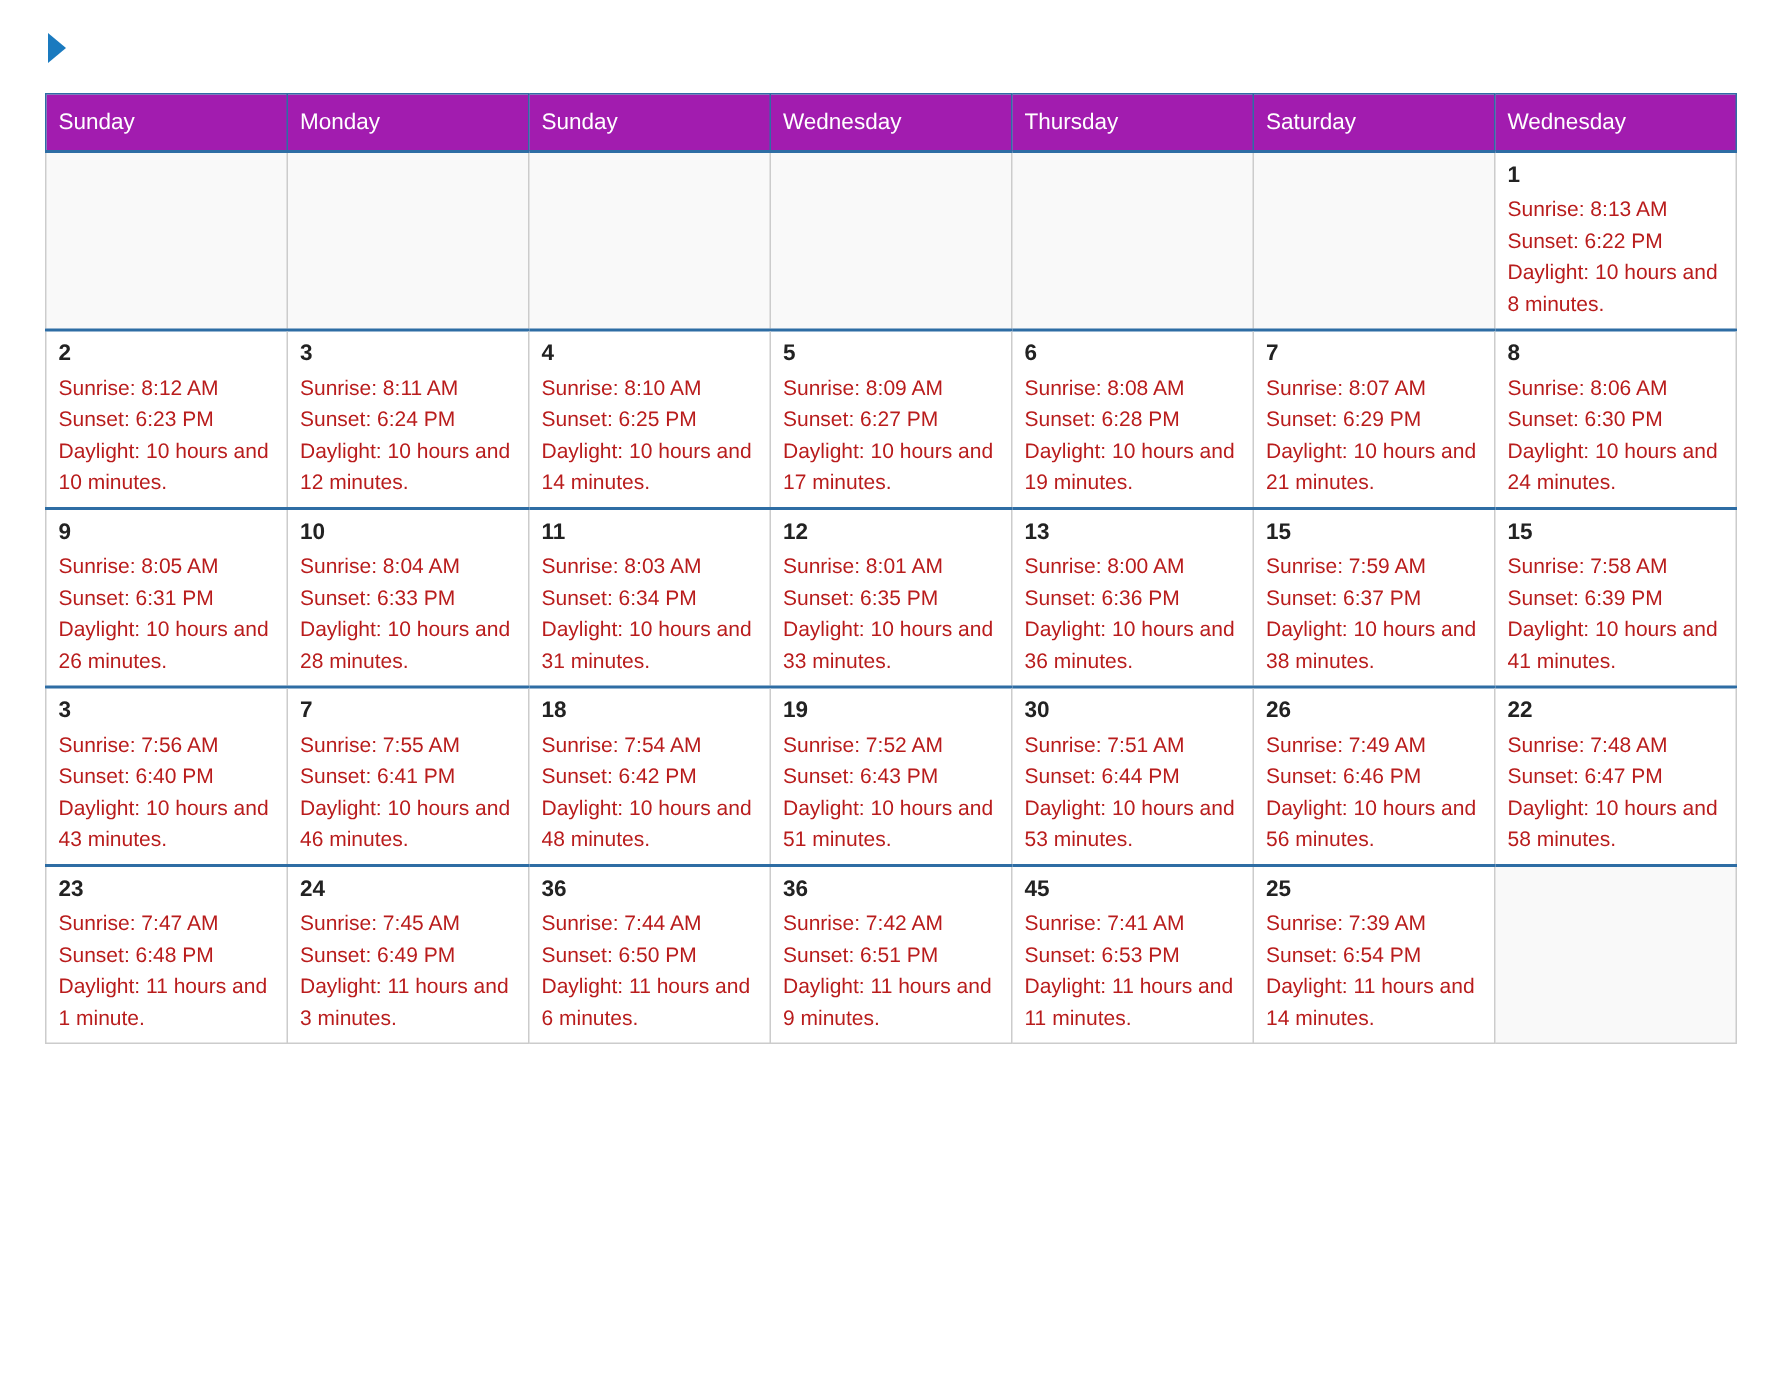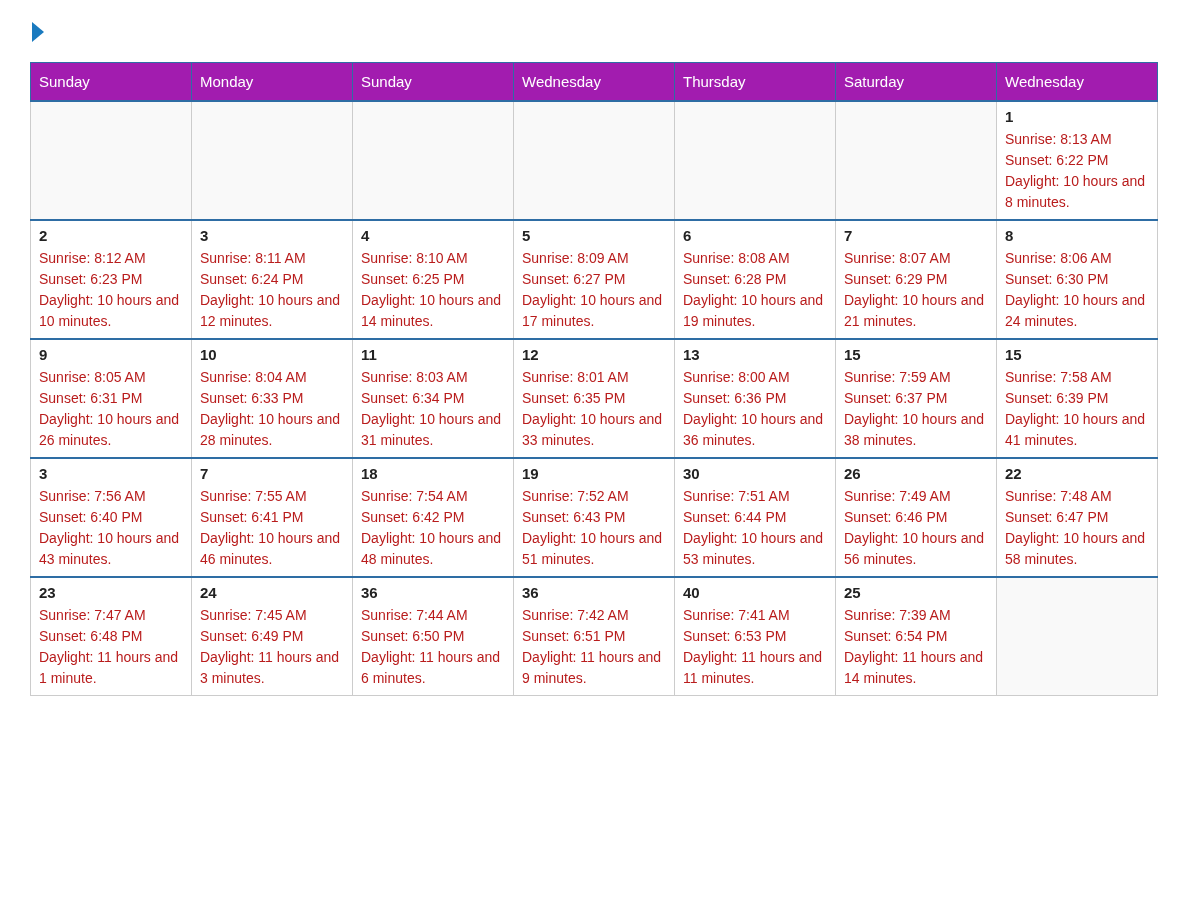--- a/index.html
+++ b/index.html
@@ -243,21 +243,21 @@
         </td>
         <td>
           <span class="day-num">36</span>
           <div class="day-info">Sunrise: 7:44 AM<br>Sunset: 6:50 PM<br>Daylight: 11 hours and 6 minutes.</div>
         </td>
         <td>
           <span class="day-num">36</span>
           <div class="day-info">Sunrise: 7:42 AM<br>Sunset: 6:51 PM<br>Daylight: 11 hours and 9 minutes.</div>
         </td>
         <td>
-          <span class="day-num">40</span>
+          <span class="day-num">45</span>
           <div class="day-info">Sunrise: 7:41 AM<br>Sunset: 6:53 PM<br>Daylight: 11 hours and 11 minutes.</div>
         </td>
         <td>
           <span class="day-num">25</span>
           <div class="day-info">Sunrise: 7:39 AM<br>Sunset: 6:54 PM<br>Daylight: 11 hours and 14 minutes.</div>
         </td>
         <td class="empty-cell"></td>
       </tr>
     </tbody>
 </table>

